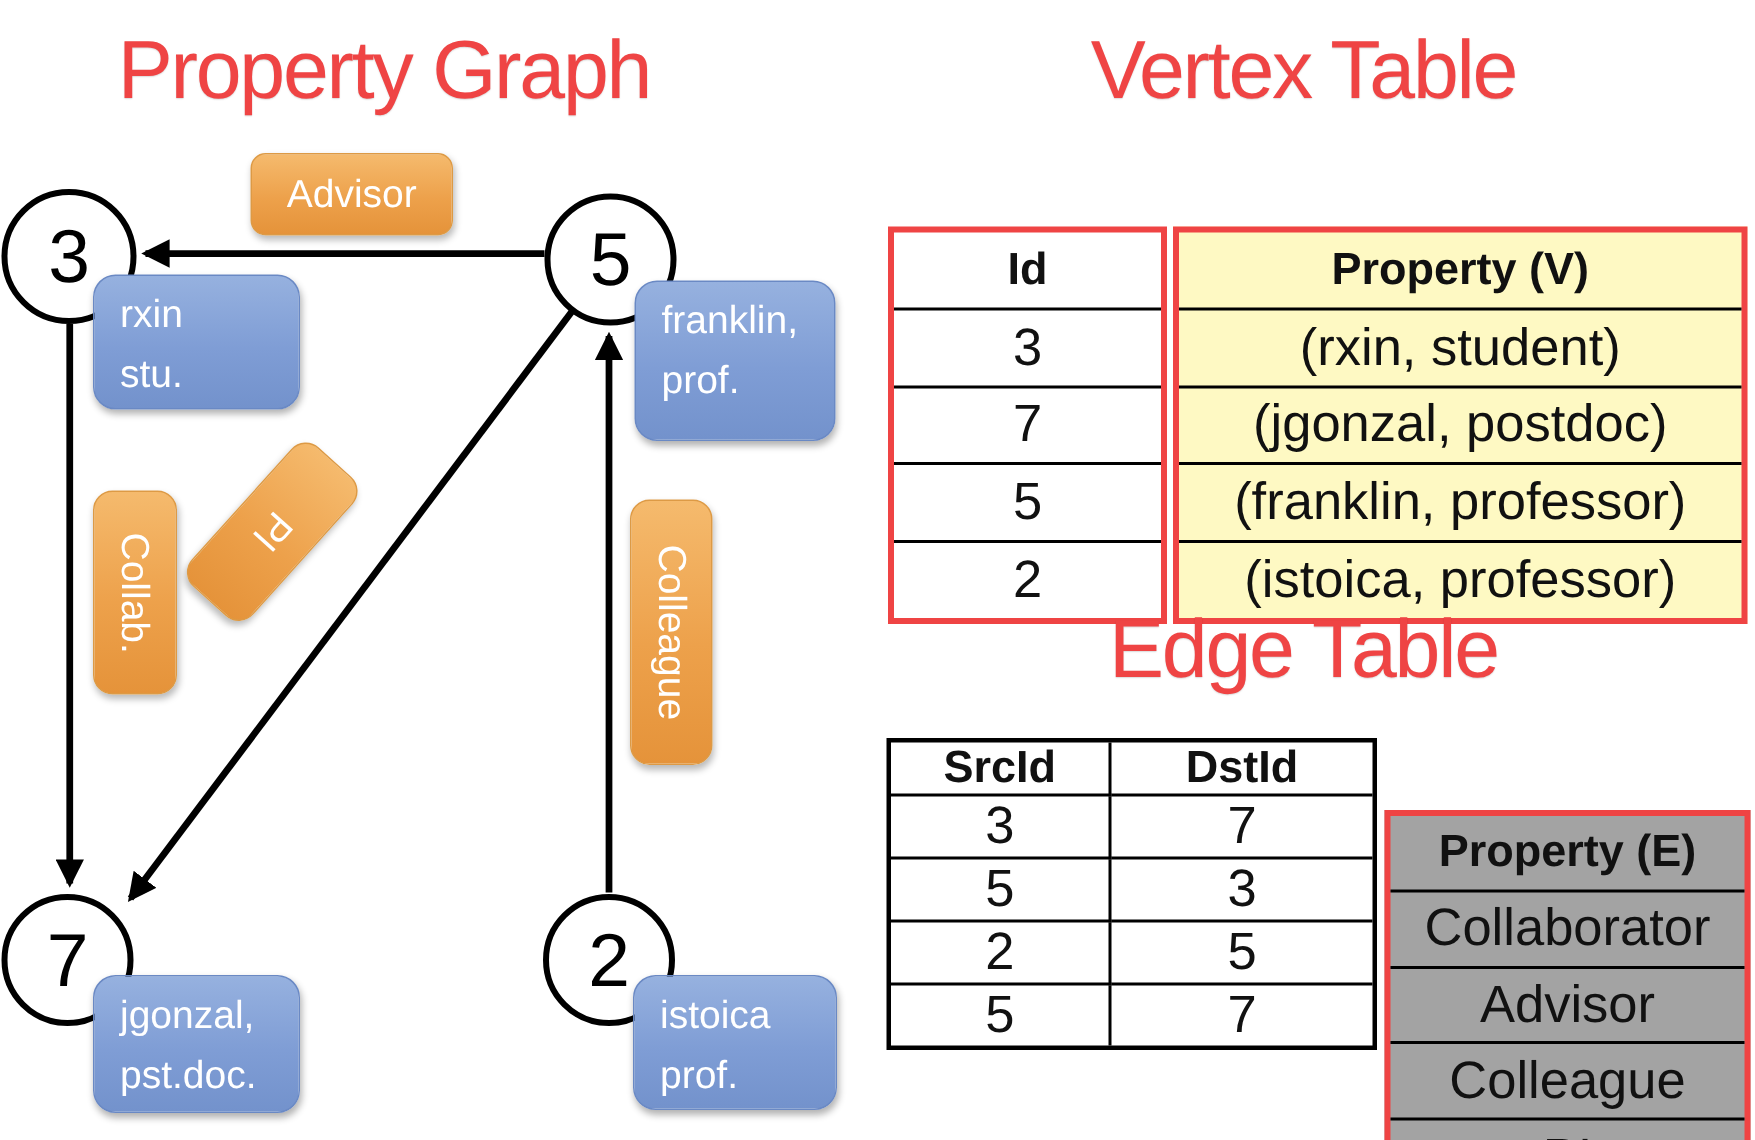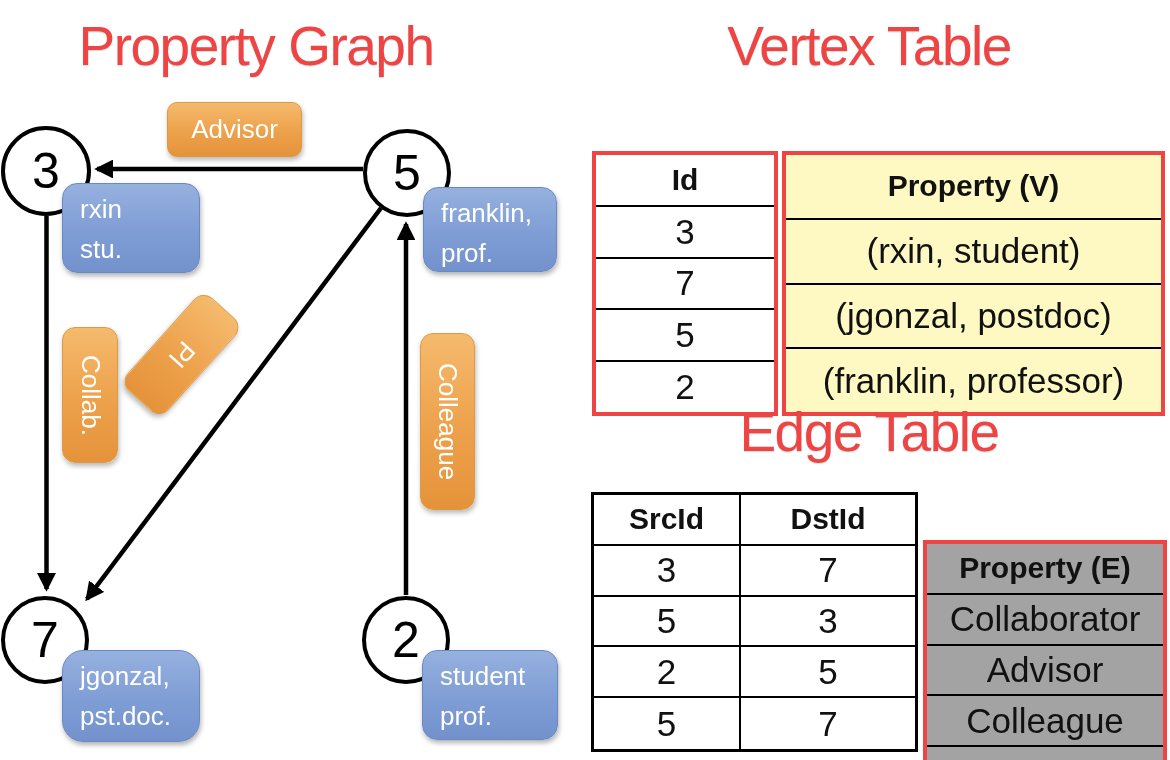--- a/index.html
+++ b/index.html
@@ -86,30 +86,30 @@
     <span>7</span>
   </div>
   <div class="vcircle" style="left:362px;top:596px;width:88px;height:88px;">
     <span>2</span>
   </div>
 
   <div class="vprop" style="left:62px;top:183px;width:138px;height:90px;">
     <div>rxin</div>
     <div>stu.</div>
   </div>
-  <div class="vprop" style="left:423px;top:187px;width:134px;height:85px;">
+  <div class="vprop" style="left:423px;top:187px;width:134px;height:107px;">
     <div>franklin,</div>
     <div>prof.</div>
   </div>
-  <div class="vprop" style="left:62px;top:650px;width:138px;height:92px;border-radius:21px;">
+  <div class="vprop" style="left:62px;top:650px;width:138px;height:92px;">
     <div>jgonzal,</div>
     <div>pst.doc.</div>
   </div>
   <div class="vprop" style="left:422px;top:650px;width:136px;height:90px;">
-    <div>student</div>
+    <div>istoica</div>
     <div>prof.</div>
   </div>
 
   <div class="elabel horiz" style="left:167px;top:102px;width:135px;height:55px;">Advisor</div>
   <div class="elabel vert" style="left:62px;top:327px;width:56px;height:136px;">Collab.</div>
   <div class="elabel vert diag" style="left:154px;top:292px;width:55px;height:125px;">PI</div>
   <div class="elabel vert" style="left:420px;top:333px;width:55px;height:177px;">Colleague</div>
 
   <div class="title" style="left:639px;top:14px;width:460px;">Vertex Table</div>
 
@@ -119,25 +119,26 @@
     <div class="cell">7</div>
     <div class="cell">5</div>
     <div class="cell">2</div>
   </div>
 
   <div class="tbl bluefill" style="left:782px;top:103px;width:383px;height:265px;">
     <div class="cell hdr">Property (V)</div>
     <div class="cell">(rxin, student)</div>
     <div class="cell">(jgonzal, postdoc)</div>
     <div class="cell">(franklin, professor)</div>
+    <div class="cell">(istoica, professor)</div>
   </div>
 
   <div class="title" style="left:639px;top:400px;width:460px;">Edge Table</div>
 
-  <div class="grid2" style="left:591px;top:492px;width:327px;height:260px;">
+  <div class="grid2" style="left:591px;top:492px;width:327px;height:208px;">
     <div class="cell hdr cl">SrcId</div>
     <div class="cell hdr">DstId</div>
     <div class="cell cl">3</div>
     <div class="cell">7</div>
     <div class="cell cl">5</div>
     <div class="cell">3</div>
     <div class="cell cl">2</div>
     <div class="cell">5</div>
     <div class="cell cl lastrow">5</div>
     <div class="cell lastrow">7</div>

